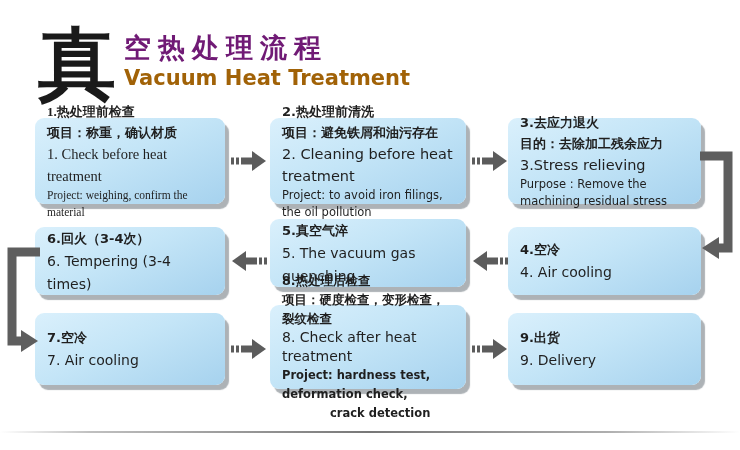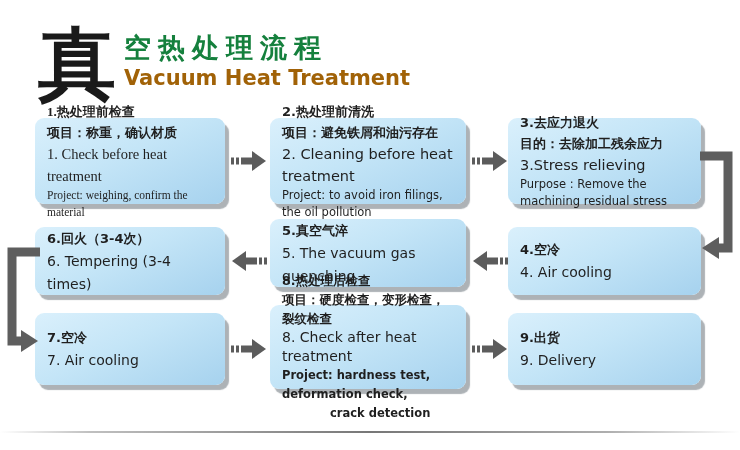--- a/index.html
+++ b/index.html
@@ -4,21 +4,21 @@
 <style>
   * { margin:0; padding:0; box-sizing:border-box; }
   html,body { background:#fff; }
   body { font-family:"DejaVu Sans","Liberation Sans",sans-serif; }
   #stage { position:relative; width:740px; height:450px; background:#ffffff; overflow:hidden; }
 
   
   .header { position:absolute; left:38px; top:22px; display:flex; align-items:flex-start; }
   .big-char { font-size:78px; line-height:84px; font-weight:700; color:#1a1a1a; }
   .title-col { margin-left:8px; margin-top:9px; }
-  .title-cn { font-size:27px; font-weight:700; letter-spacing:7px; color:#15803d; line-height:34px; }
+  .title-cn { font-size:27px; font-weight:700; letter-spacing:7px; color:#701a75; line-height:34px; }
   .title-en { font-size:21px; font-weight:700; color:#a16207; line-height:26px; }
 
   
   .box {
     position:absolute;
     border-radius:9px;
     background:linear-gradient(155deg,#daf0fc 0%,#c4e5f7 45%,#a6d2ee 100%);
     box-shadow:4px 5px 1px rgba(105,114,122,0.55);
     color:#1f1f1f;
     display:flex; flex-direction:column; justify-content:center;

